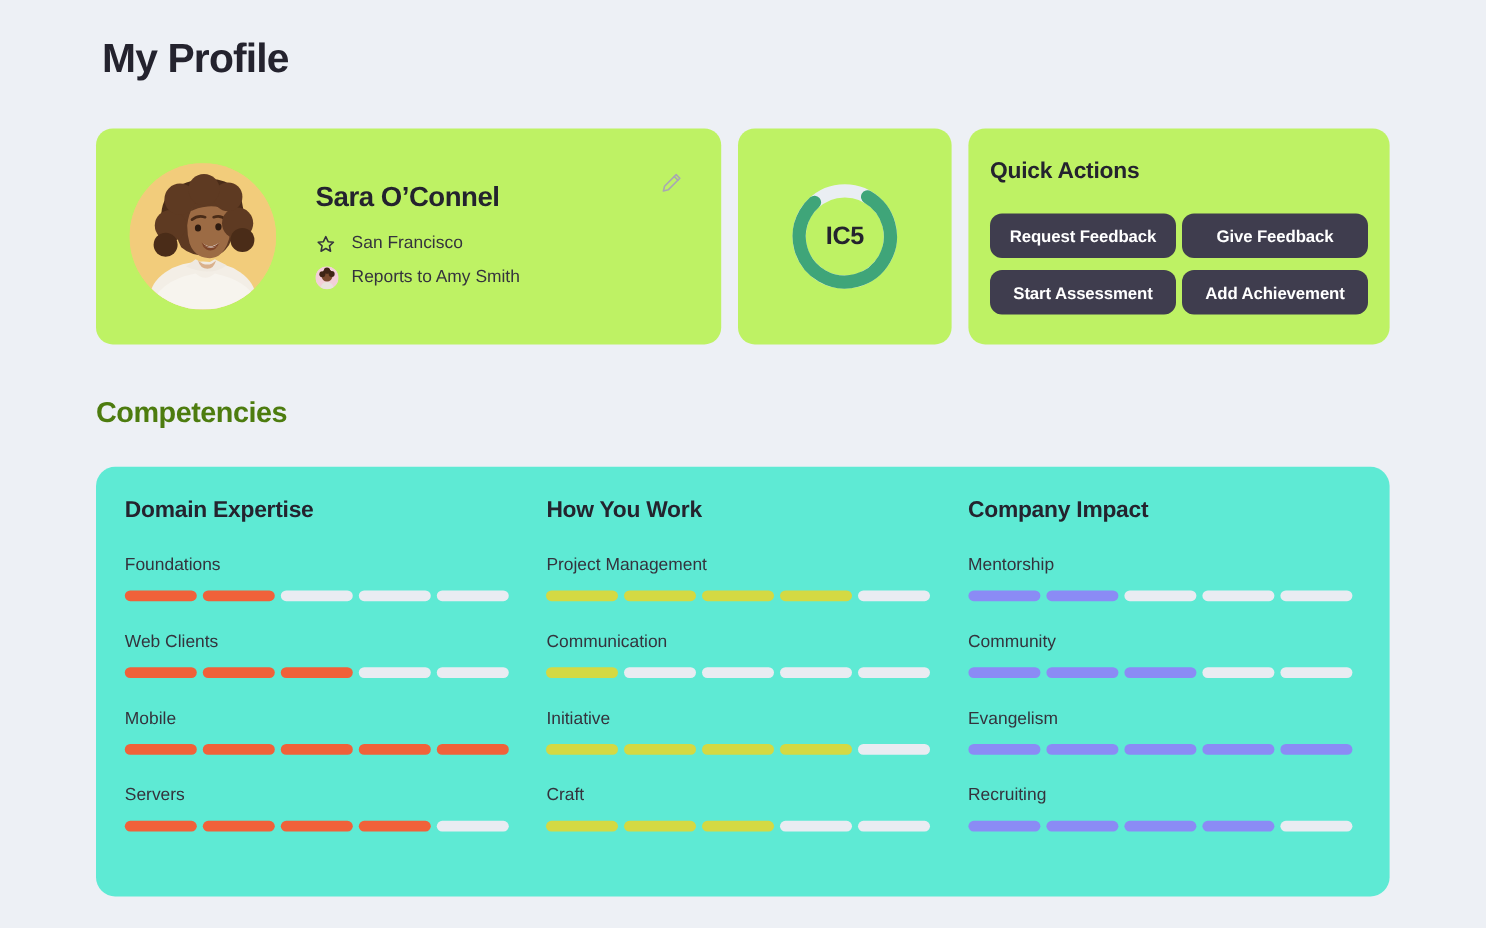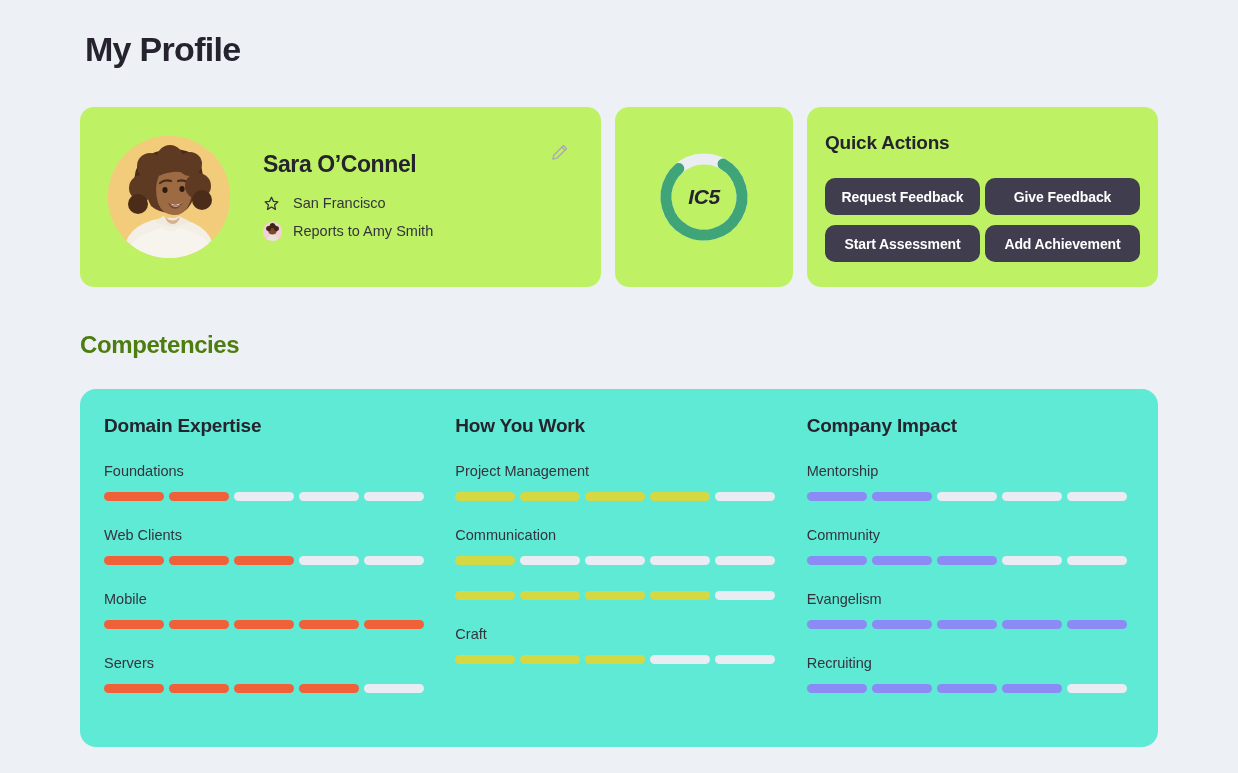--- a/index.html
+++ b/index.html
@@ -121,21 +121,20 @@
   }
   .edit-btn svg { display: block; width: 19px; height: 19px; }
 
   
   .level-card {
     width: 180px;
     height: 180px;
     display: flex;
     align-items: center;
     justify-content: center;
-    font-style: italic;
   }
   .ring-wrap { position: relative; width: 96px; height: 96px; }
   .ring-wrap svg { display: block; width: 96px; height: 96px; transform: rotate(-90deg); }
   .ring-label {
     position: absolute;
     inset: 0;
     display: flex;
     align-items: center;
     justify-content: center;
     font-size: 21px;
@@ -389,20 +388,21 @@
           <div class="comp-name">Communication</div>
           <div class="comp-bars">
             <span class="seg filled-yellow"></span>
             <span class="seg"></span>
             <span class="seg"></span>
             <span class="seg"></span>
             <span class="seg"></span>
           </div>
         </div>
         <div class="comp-item">
+          <div class="comp-name">Initiative</div>
           <div class="comp-bars">
             <span class="seg filled-yellow"></span>
             <span class="seg filled-yellow"></span>
             <span class="seg filled-yellow"></span>
             <span class="seg filled-yellow"></span>
             <span class="seg"></span>
           </div>
         </div>
         <div class="comp-item">
           <div class="comp-name">Craft</div>

